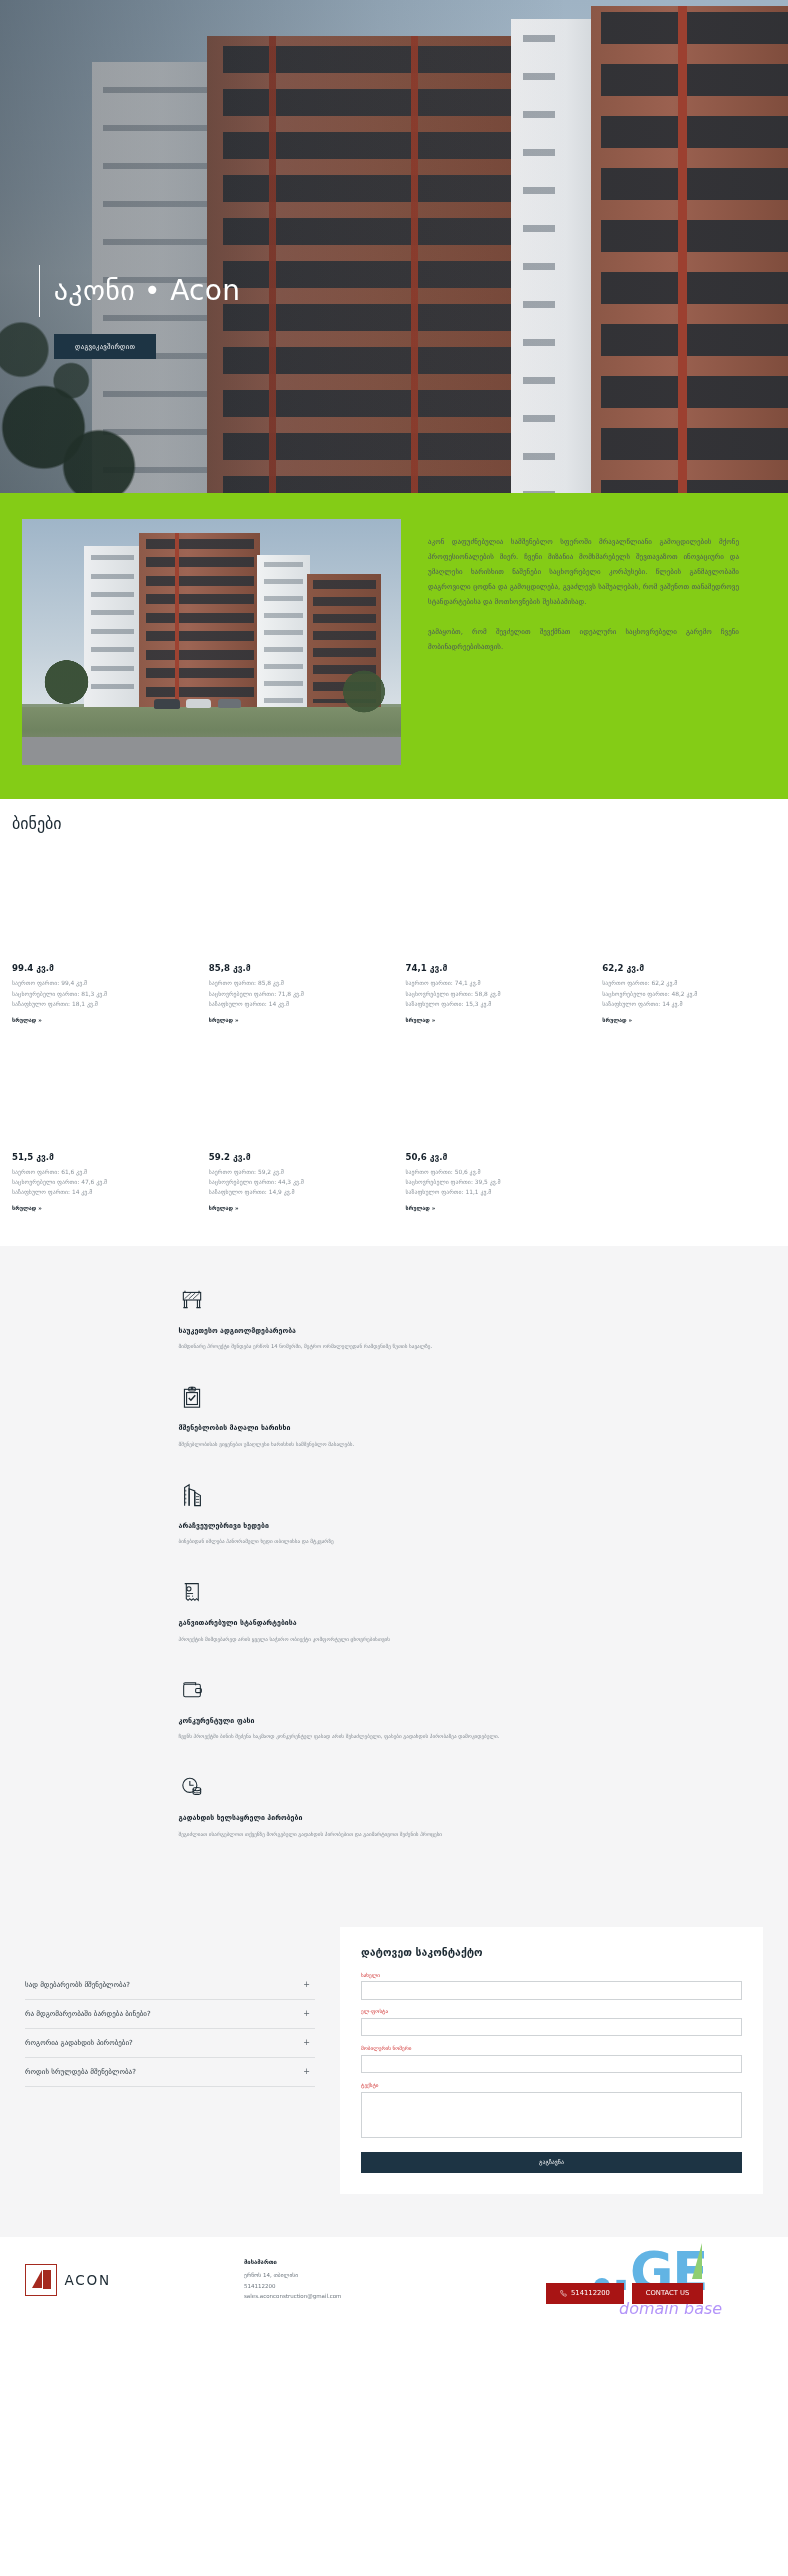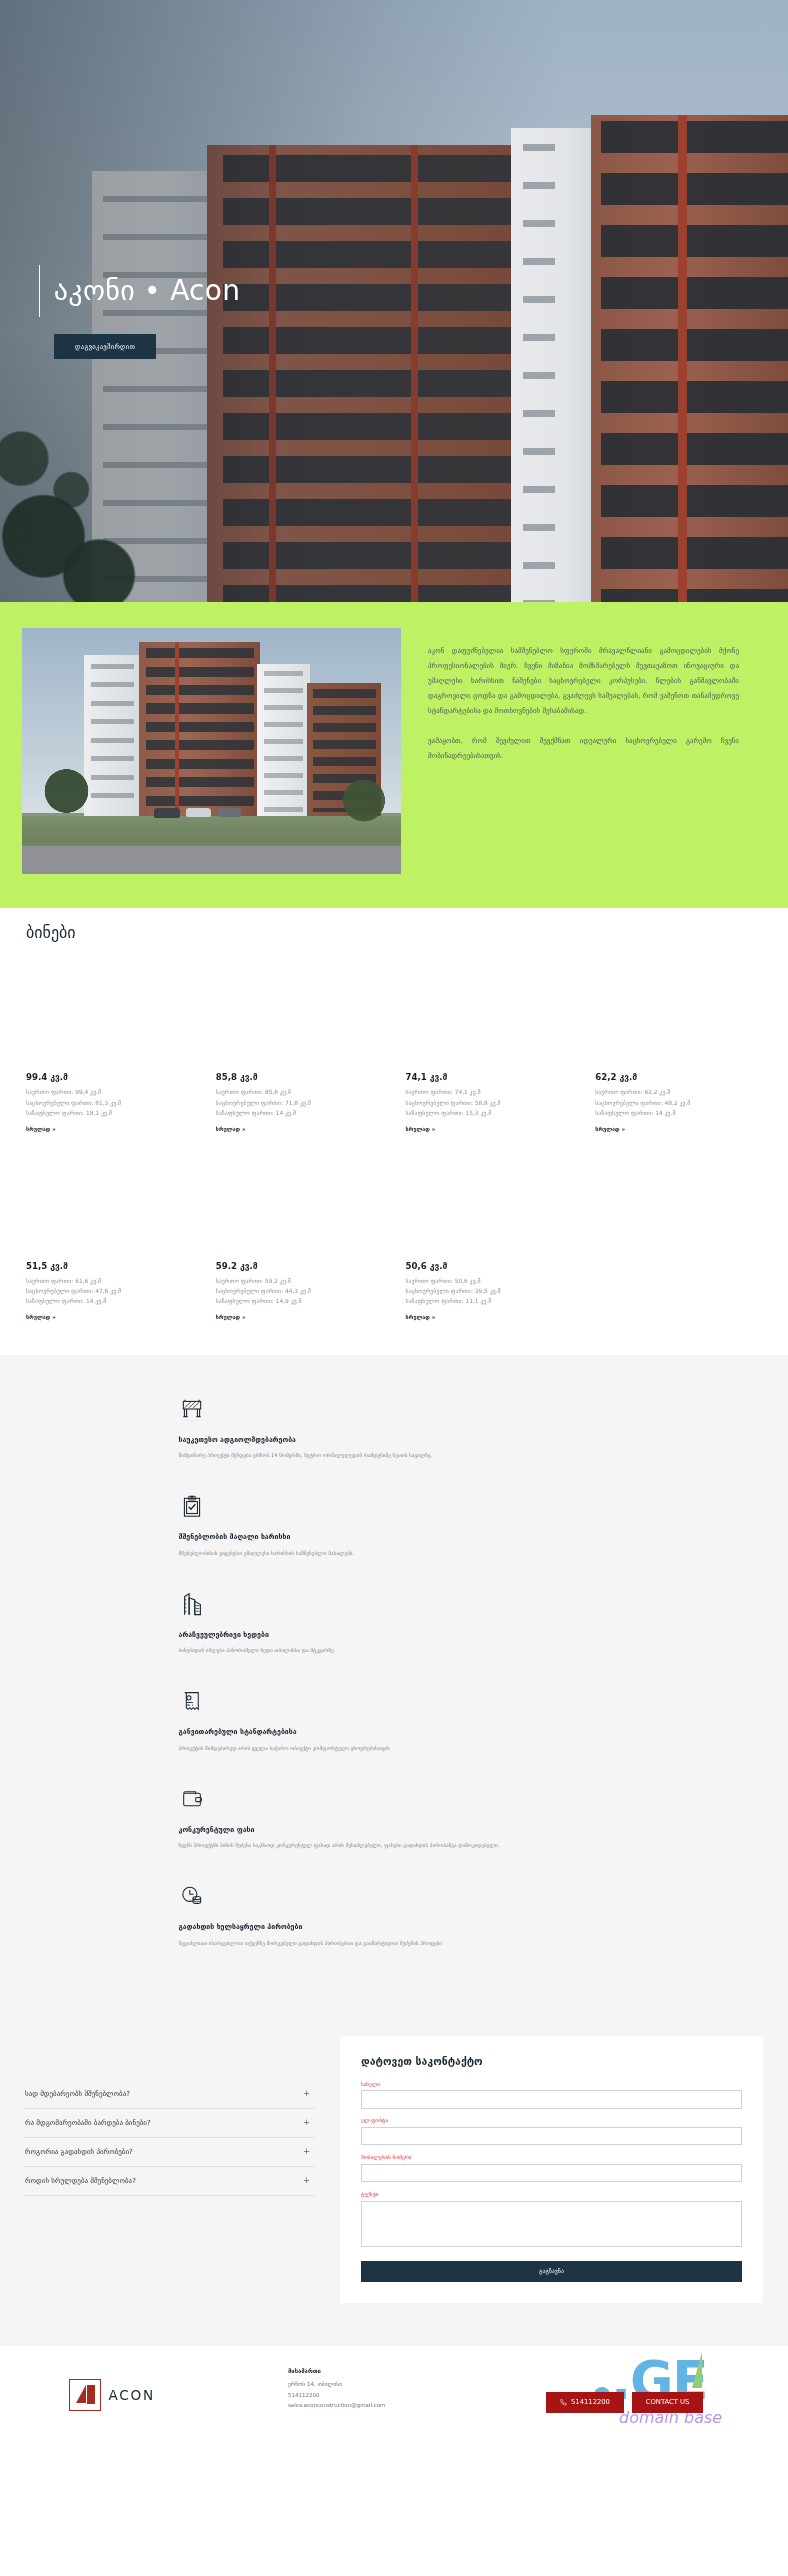--- a/index.html
+++ b/index.html
@@ -9,21 +9,21 @@
     font-family: "DejaVu Sans", "Liberation Sans", sans-serif;
     background: #ffffff;
     color: #1c2a33;
     -webkit-font-smoothing: antialiased;
   }
 
   
   .hero {
     position: relative;
     width: 788px;
-    height: 602px;
+    height: 493px;
     overflow: hidden;
     background: #6d7c89;
   }
   .hero-sky {
     position: absolute; inset: 0;
     background:
       linear-gradient(180deg, #9fb3c4 0%, #aebecb 38%, #b9c6cf 55%, #9aa9b2 100%);
   }
   
   .bld {
@@ -122,21 +122,21 @@
     padding: 8.6px 21px;
     border: 0;
     cursor: pointer;
   }
 
   
   .about {
     display: flex;
     gap: 27px;
     padding: 26px 25px 34px 22px;
-    background:#bef264;
+    background:#84cc16;
   }
   .about-photo {
     width: 379px;
     height: 246px;
     flex: 0 0 379px;
     position: relative;
     overflow: hidden;
     background: linear-gradient(180deg,#b9c9d6 0%, #cdd8e1 46%, #8fa08a 47%, #7d9070 100%);
   }
   .ap-sky { position:absolute; left:0; top:0; right:0; height:185px;
@@ -172,21 +172,21 @@
   .about-text { padding-top: 16px; max-width: 311px; }
   .about-text p {
     font-size: 7px;
     line-height: 2.15;
     color: #4a545d;
     text-align: justify;
   }
   .about-text p + p { margin-top: 15px; }
 
   
-  .apartments { padding: 15px 26px 34px; }
+  .apartments { padding: 15px 12px 34px; }
   .section-title {
     font-size: 16px;
     font-weight: 400;
     color:#1c2a33;
     margin-bottom: 25px;
   }
   .apt-grid {
     display: grid;
     grid-template-columns: repeat(4, 1fr);
     column-gap: 15px;
@@ -308,23 +308,22 @@
     cursor: pointer;
     margin-top: 3.7px;
   }
 
   
   .footer {
     background:#ffffff;
     padding: 21px 25px 27px;
     display:flex;
     gap: 34px;
-    align-items:flex-end;
+    align-items:center;
     position: relative;
-    margin-left: 44px;
   }
   .footer-logo { display:flex; align-items:center; gap: 7.4px; width: 185px; }
   .logo-mark {
     width: 32px; height: 32px;
     border: 1.2px solid #a52a1f;
     position: relative;
     flex: 0 0 32px;
   }
   .logo-mark::before {
     content:""; position:absolute; left:5.5px; top:5.5px; width:0; height:0;

